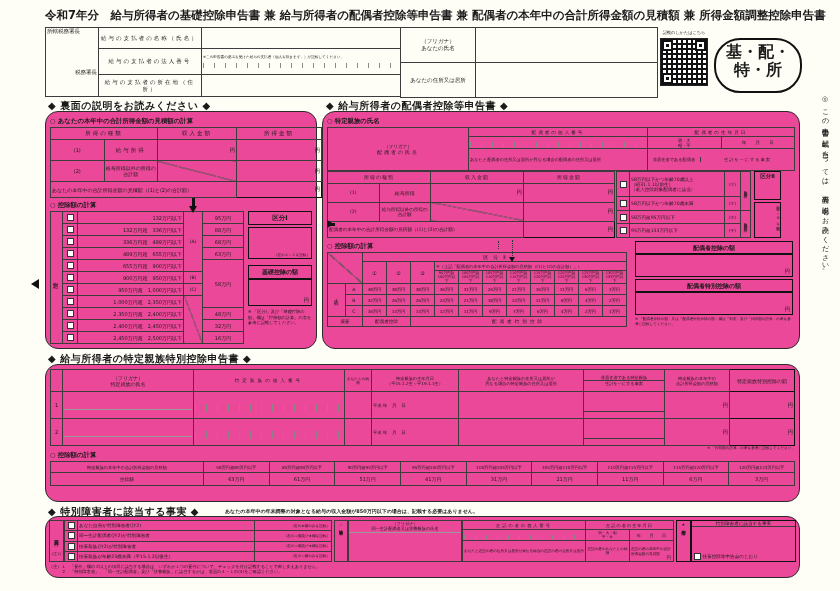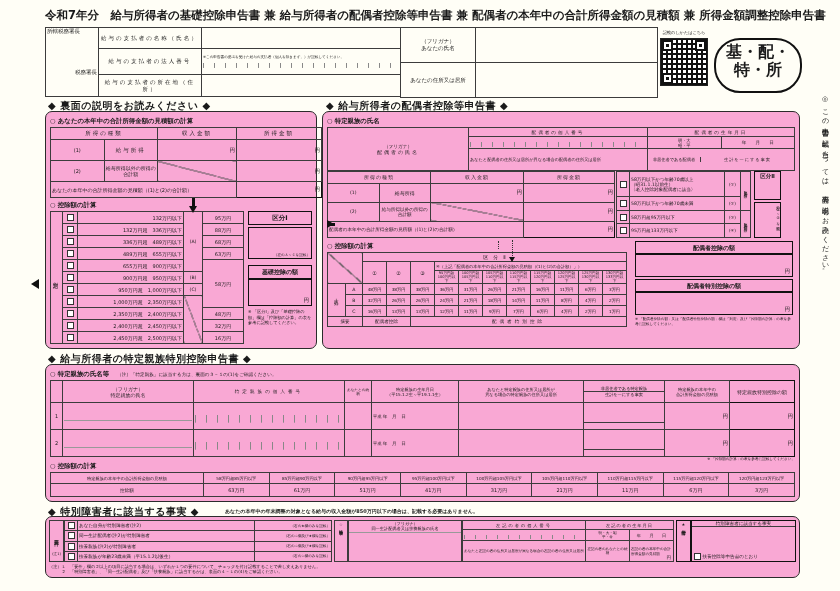--- a/index.html
+++ b/index.html
@@ -1,21 +1,21 @@
 <!DOCTYPE html>
 <html lang="ja"><head>
 <meta charset="utf-8">
 <style>
   html,body{margin:0;padding:0}
   body{width:840px;height:591px;position:relative;background:#fffef6;color:#1a1a1a;
        font-family:"DejaVu Sans","Liberation Sans",sans-serif;overflow:hidden}
   .abs{position:absolute}
   .t{border-collapse:collapse;table-layout:fixed}
   .t td,.t th{border:0.8px solid #3c3c3c;padding:0 1px;font-weight:normal;vertical-align:middle;overflow:hidden}
-  .sec{position:absolute;border:1.4px solid #2b2b2b;border-radius:7px;background:#f9a8d4;box-sizing:border-box;padding:4px}
+  .sec{position:absolute;border:1.4px solid #2b2b2b;border-radius:13px;background:#ec4899;box-sizing:border-box;padding:4px}
   .h1{position:absolute;font-weight:bold;font-size:10px;letter-spacing:.5px;white-space:nowrap}
   .sub{font-weight:bold;font-size:6.4px;margin:1px 0;white-space:nowrap}
   .f35{font-size:3.6px}.f4{font-size:4.2px}.f45{font-size:4.6px}.f5{font-size:5px}
   .f55{font-size:5.5px}.f6{font-size:6px}.f65{font-size:6.5px}.f7{font-size:7px}
   .b{font-weight:bold}.c{text-align:center}.r{text-align:right}
   .yen{text-align:right;vertical-align:bottom;font-size:5.5px;padding:0 2px 1px 0}
   .vert{writing-mode:vertical-rl;text-orientation:upright;letter-spacing:1px}
   .ck{display:inline-block;width:5px;height:5px;border:0.9px solid #333;background:#fff;vertical-align:middle}
   .bb{border:1.7px solid #111 !important}
   .diag{background:linear-gradient(to top right,transparent 48.8%,#555 48.8%,#555 51.2%,transparent 51.2%)}
@@ -394,24 +394,20 @@
       <div class="f35" style="margin-top:2px;line-height:1.3">※ 「配偶者控除の額」又は「配偶者特別控除の額」欄は「判定」及び「控除額の計算」の表を参考に記載してください。</div>
     </div>
   </div>
 </div>
 
 <div class="dot" style="left:512px;top:240px;height:18px"></div>
 <div class="tri-d" style="left:509px;top:257px;border-top-width:5px;border-left-width:3.5px;border-right-width:3.5px"></div>
 
 <div class="h1" style="left:48px;top:352px">◆ 給与所得者の特定親族特別控除申告書 ◆</div>
 <div class="sec" style="left:45px;top:364px;width:755px;height:138px">
-  <div style="display:flex;align-items:baseline">
-    <div class="sub">○ 特定親族の氏名等</div>
-    <div class="f45" style="margin-left:8px">（注）「特定親族」に該当する方は、裏面の３－１の(1)をご確認ください。</div>
-  </div>
   <table class="t f45" style="width:745px">
     <tbody>
         <tr style="height:22px">
       <td style="width:9px"></td>
       <td class="c pre f5" style="width:128px">（フリガナ）
 特定親族の氏名</td>
       <td class="c" style="width:148px;letter-spacing:3px">特定親族の個人番号</td>
       <td class="c f35" style="width:24px">あなたとの続柄</td>
       <td class="c pre f4" style="width:84px">特定親族の生年月日
 （平15.1.2生～平19.1.1生）</td>

